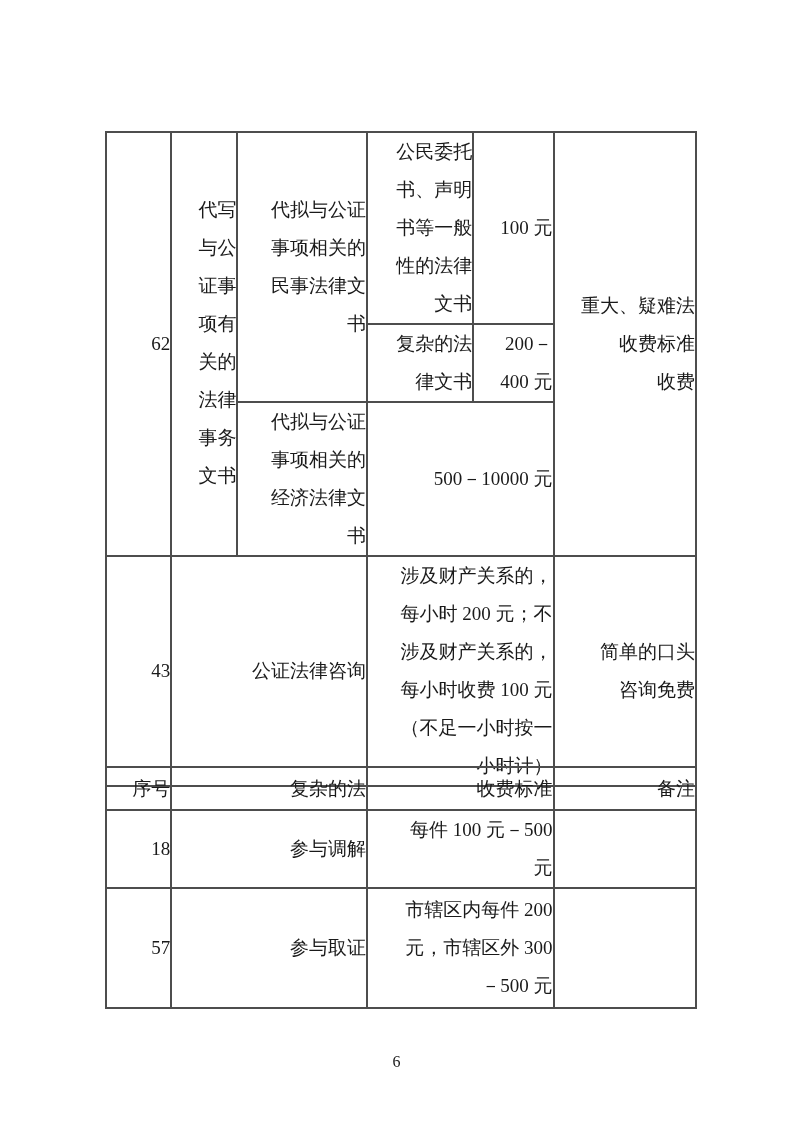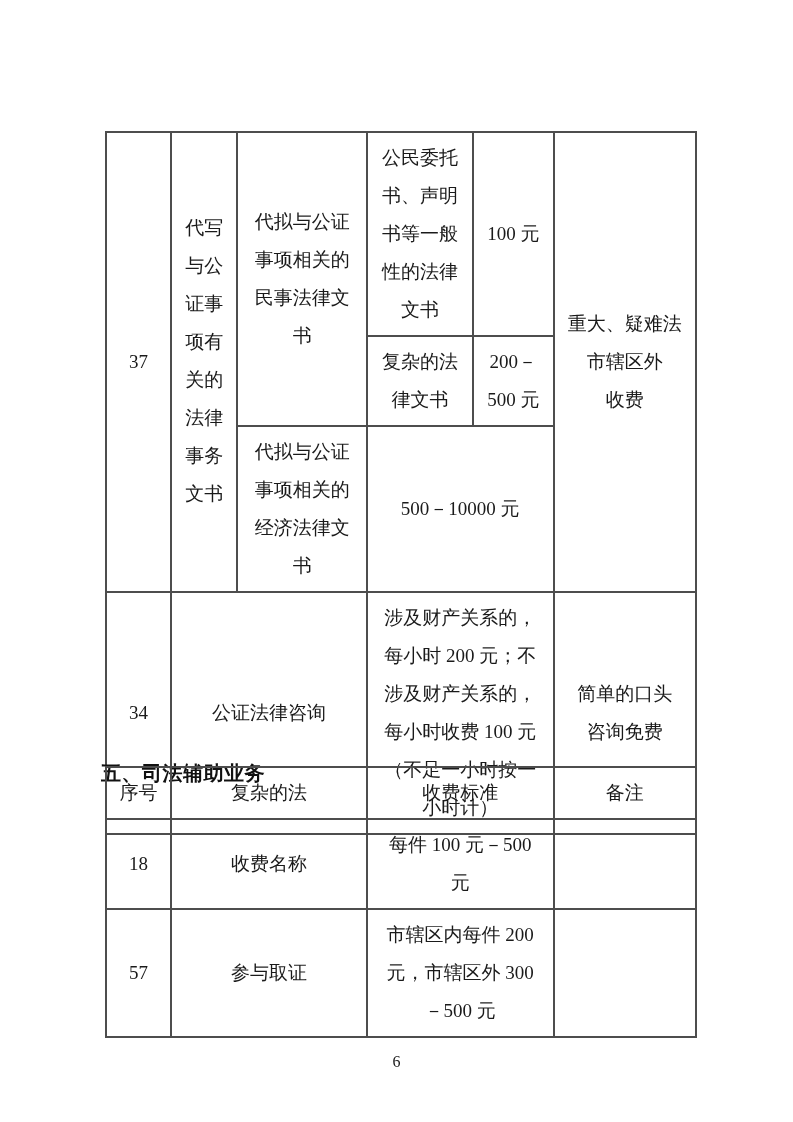--- a/index.html
+++ b/index.html
@@ -12,26 +12,26 @@
     color:#1a1a1a;
     overflow:hidden;
   }
   table.doc-table{
     position:absolute;
     border-collapse:collapse;
     table-layout:fixed;
   }
   table.doc-table td, table.doc-table th{
     border:2px solid #4d4d4d;
-    text-align:center;
+    text-align:right;
     vertical-align:middle;
     white-space:pre-line;
     font-size:19px;
     line-height:38px;
-    padding:6px;
+    padding:0;
     overflow:hidden;
     font-weight:normal;
   }
   #table1{left:105px;top:131px;width:592px;}
   #table2{left:105px;top:766px;width:592px;}
   .lh35{line-height:35px;}
   .lh36{line-height:36px;}
   .lh33{line-height:33px;margin-top:8px;}
   .cat-cell{
     vertical-align:top;
@@ -75,90 +75,89 @@
     <colgroup>
       <col style="width:65px">
         <col style="width:66px">
         <col style="width:129px">
       <col style="width:106px">
         <col style="width:80px">
         <col style="width:142px">
     </colgroup>
     <tbody>
       <tr style="height:180px">
-        <td rowspan="3">37</td>
+        <td rowspan="3">62</td>
         <td rowspan="3" class="cat-cell">代写
 与公
 证事
 项有
 关的
 法律
 事务
 文书</td>
         <td rowspan="2">代拟与公证
 事项相关的
 民事法律文
 书</td>
         <td class="lh36">公民委托
 书、声明
 书等一般
 性的法律
 文书</td>
         <td>100 元</td>
         <td rowspan="3" class="remark33-cell">重大、疑难法
-市辖区外
+收费标准
 收费</td>
       </tr>
       <tr style="height:72px">
         <td class="lh33">复杂的法
 律文书</td>
         <td class="lh33">200－
-500 元</td>
+400 元</td>
       </tr>
       <tr style="height:147px">
         <td>代拟与公证
 事项相关的
 经济法律文
 书</td>
         <td colspan="2">500－10000 元</td>
       </tr>
       <tr style="height:213px">
-        <td>34</td>
+        <td>43</td>
         <td colspan="2">公证法律咨询</td>
         <td colspan="2" class="lh35">涉及财产关系的，
 每小时 200 元；不
 涉及财产关系的，
 每小时收费 100 元
 （不足一小时按一
 小时计）</td>
         <td class="lh33">简单的口头
 咨询免费</td>
       </tr>
     </tbody>
   </table>
 
-  <div class="section-heading">五、司法辅助业务</div>
 
   <table id="table2" class="doc-table">
     <colgroup>
       <col style="width:65px">
         <col style="width:195px">
         <col style="width:186px">
         <col style="width:142px">
     </colgroup>
     <tbody>
       <tr style="height:43px">
         <th class="hdr">序号</th>
         <th class="hdr">复杂的法</th>
         <th class="hdr">收费标准</th>
         <th class="hdr">备注</th>
       </tr>
       <tr style="height:66px">
         <td>18</td>
-        <td>收费名称</td>
+        <td>参与调解</td>
         <td class="lh33">每件 100 元－500
 元</td>
         <td></td>
       </tr>
       <tr style="height:120px">
         <td>57</td>
         <td>参与取证</td>
         <td>市辖区内每件 200
 元，市辖区外 300
 －500 元</td>

